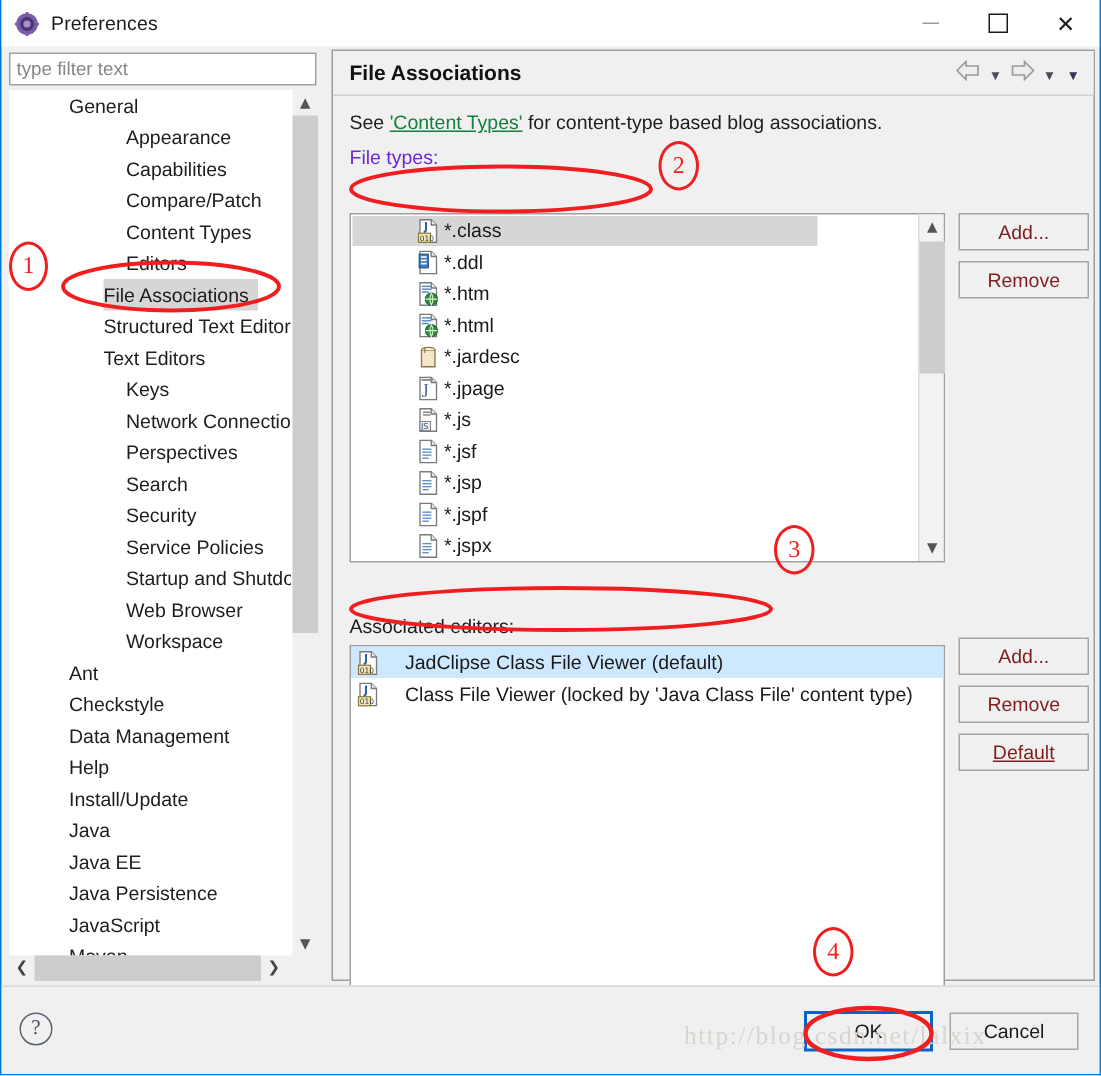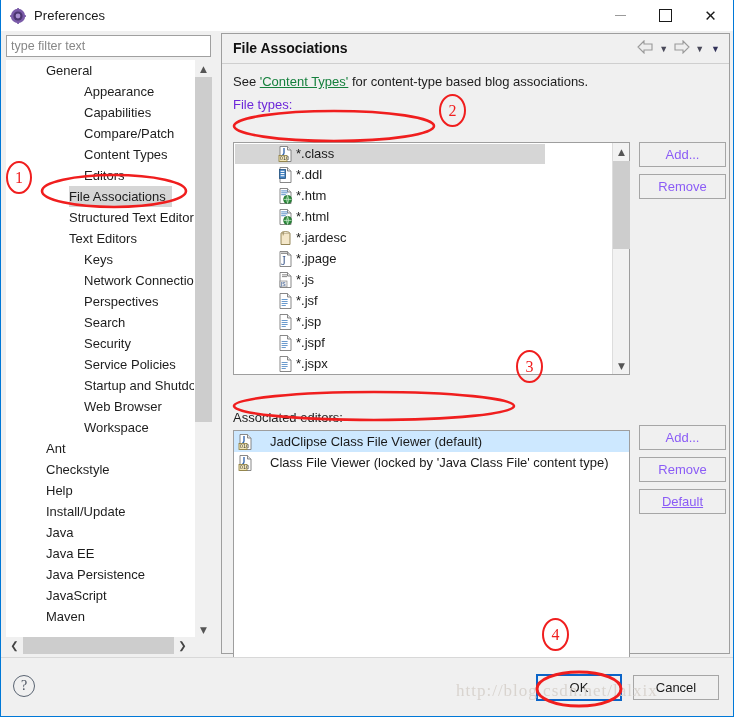--- a/index.html
+++ b/index.html
@@ -231,21 +231,21 @@
     font-size: 13px; color: #1a1a1a;
     white-space: nowrap;
   }
   .aerow.sel { background: #cde8ff; }
   .aerow .aname { margin-left: 17px; }
 
   
   .btn {
     border: 1px solid #a6a6a6;
     background: #f0f0f0;
-    font-size: 13px; color: #8b5cf6;
+    font-size: 13px; color: #7f1d1d;
     font-family: "Liberation Sans", sans-serif;
     text-align: center;
     line-height: 23px;
     height: 25px;
     cursor: default;
   }
   .btn-add-ft    { position: absolute; left: 417px; top: 78px;  width: 87px; }
   .btn-rm-ft     { position: absolute; left: 417px; top: 110px; width: 87px; }
   .btn-add-ae    { position: absolute; left: 417px; top: 361px; width: 87px; }
   .btn-rm-ae     { position: absolute; left: 417px; top: 393px; width: 87px; }
@@ -352,20 +352,21 @@
         <div class="tnode l1"><span>Network Connections</span></div>
         <div class="tnode l1"><span>Perspectives</span></div>
         <div class="tnode l1"><span>Search</span></div>
         <div class="tnode l1"><span>Security</span></div>
         <div class="tnode l1"><span>Service Policies</span></div>
         <div class="tnode l1"><span>Startup and Shutdown</span></div>
         <div class="tnode l1"><span>Web Browser</span></div>
         <div class="tnode l1"><span>Workspace</span></div>
         <div class="tnode l0"><span>Ant</span></div>
         <div class="tnode l0"><span>Checkstyle</span></div>
+        <div class="tnode l0"><span>Data Management</span></div>
         <div class="tnode l0"><span>Help</span></div>
         <div class="tnode l0"><span>Install/Update</span></div>
         <div class="tnode l0"><span>Java</span></div>
         <div class="tnode l0"><span>Java EE</span></div>
         <div class="tnode l0"><span>Java Persistence</span></div>
         <div class="tnode l0"><span>JavaScript</span></div>
         <div class="tnode l0"><span>Maven</span></div>
       </div>
 
     <div class="tvsb">

